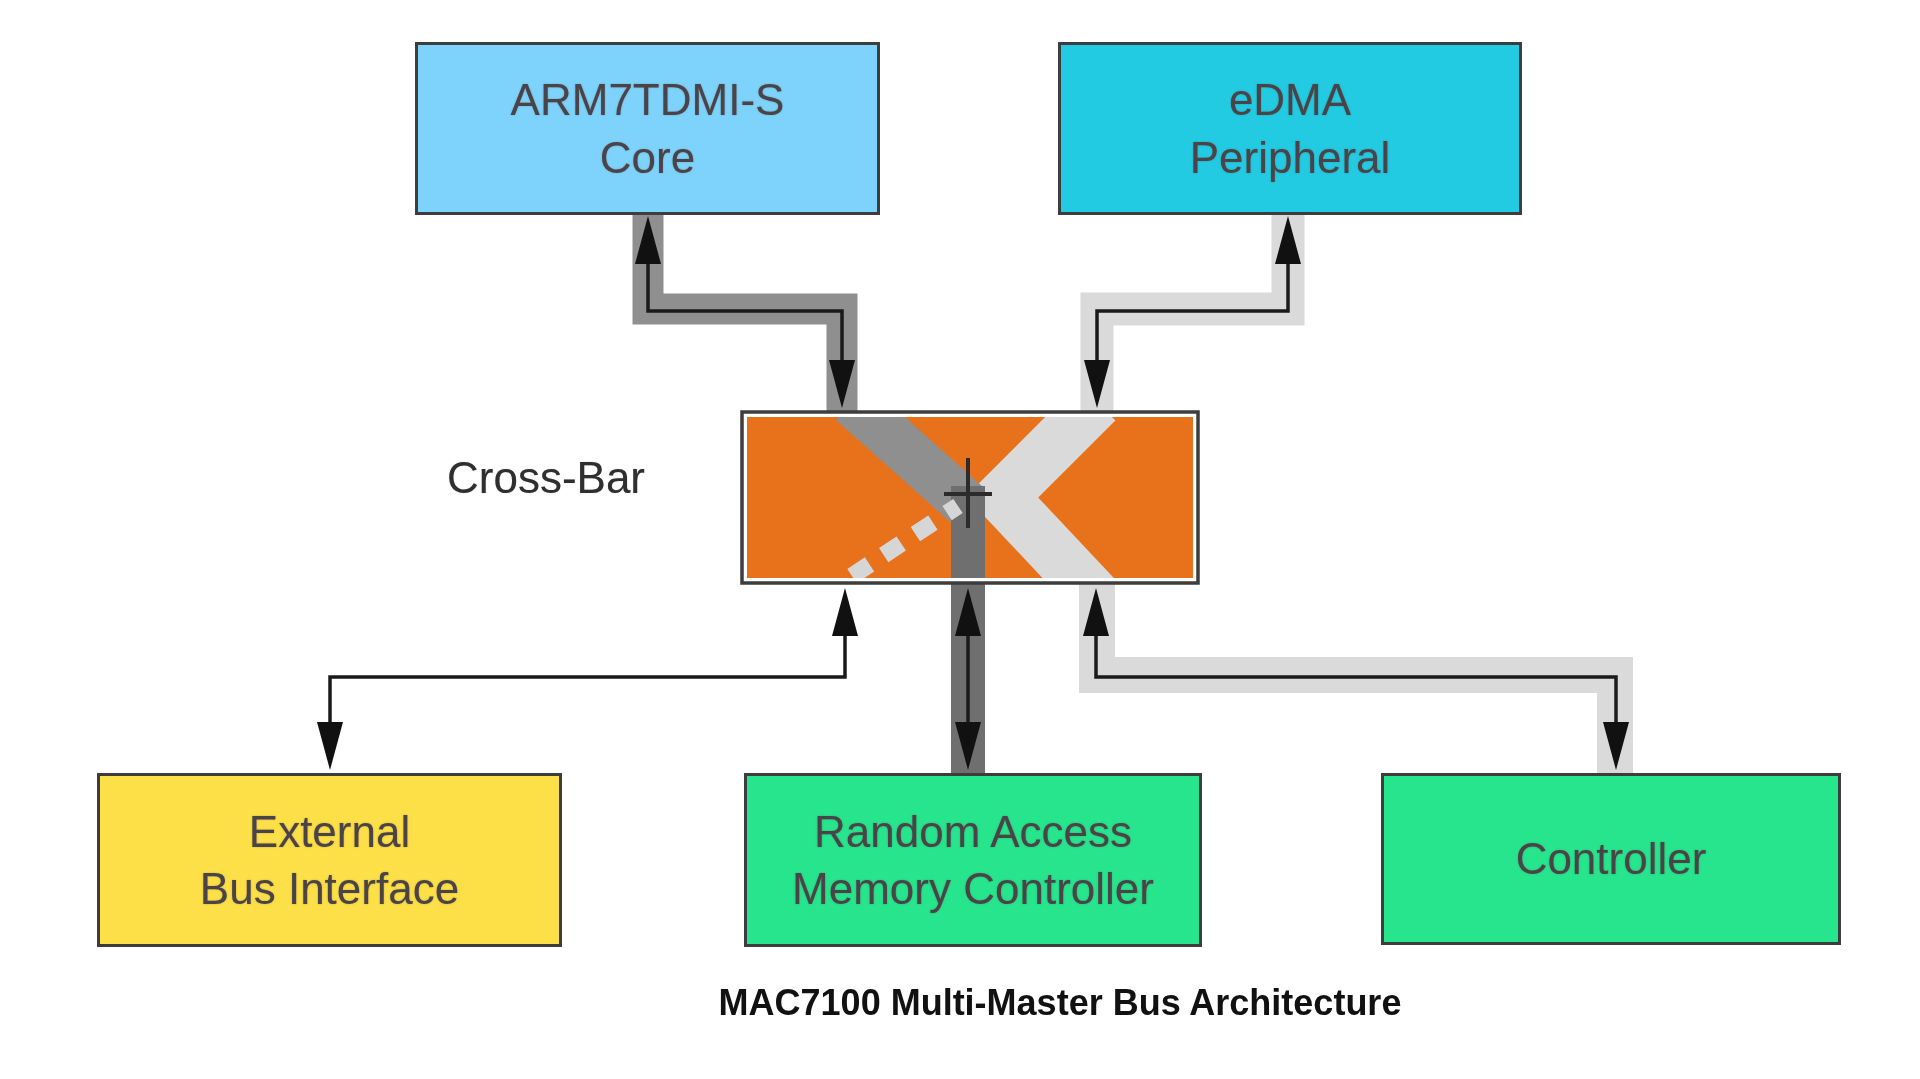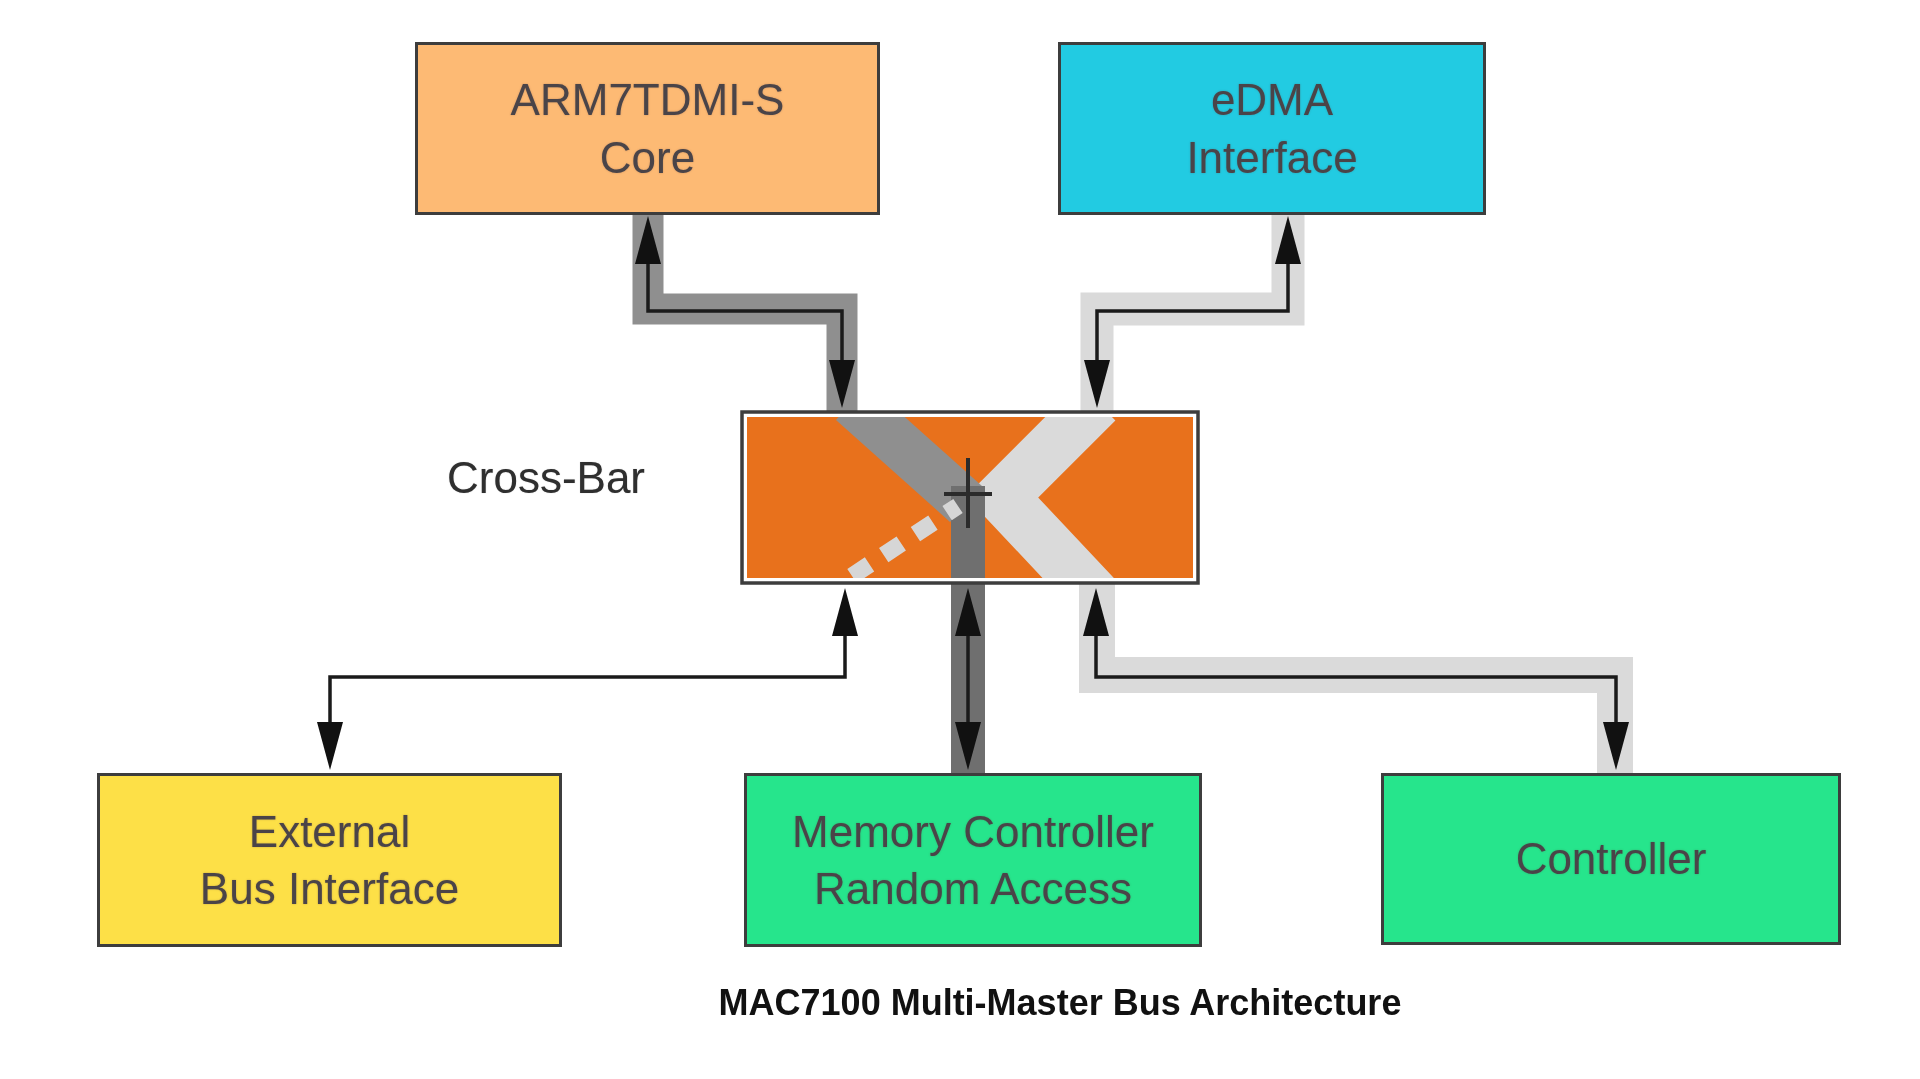--- a/index.html
+++ b/index.html
@@ -18,21 +18,21 @@
     display:flex;flex-direction:column;
     align-items:center;justify-content:center;
     text-align:center;
     font-size:44px;line-height:1.3;
     color:#4A4448;
     text-shadow:0 0 2px rgba(95,60,60,0.35);
     z-index:2;
   }
   .box span{display:block;white-space:nowrap;}
   .box-arm {left:415px;top:42px;width:465px;height:173px;}
-  .box-edma{left:1058px;top:42px;width:428px;height:173px;}
+  .box-edma{left:1058px;top:42px;width:464px;height:173px;}
   .box-ebi {left:97px;top:773px;width:465px;height:174px;}
   .box-ram {left:744px;top:773px;width:458px;height:174px;}
   .box-pbb {left:1381px;top:773px;width:460px;height:172px;}
   .xbar{
     position:absolute;left:740px;top:410px;width:460px;height:175px;
     z-index:2;
   }
   .xbar svg{display:block;}
   .xbar-label{
     position:absolute;left:447px;top:452px;width:300px;
@@ -88,28 +88,28 @@
       <polygon class="ah" points="1616,770 1603,722 1629,722"></polygon>
     </g>
 
     <g>
       <polyline class="wire" points="845,636 845,677 330,677 330,724"></polyline>
       <polygon class="ah" points="845,588 832,636 858,636"></polygon>
       <polygon class="ah" points="330,770 317,722 343,722"></polygon>
     </g>
   </svg>
 
-  <div class="box box-arm" style="background-color: #fdba74;">
+  <div class="box box-arm" style="background-color: #7dd3fc;">
     <span>ARM7TDMI-S</span>
     <span>Core</span>
   </div>
 
   <div class="box box-edma" style="background-color: rgb(34, 203, 226);">
     <span>eDMA</span>
-    <span>Interface</span>
+    <span>Peripheral</span>
   </div>
 
   <div class="xbar">
     <svg width="460" height="175" viewBox="0 0 460 175">
       <defs>
         <clipPath id="xclip">
             <rect x="7" y="7" width="446" height="161"></rect>
           </clipPath>
       </defs>
       <rect x="2.5" y="2.5" width="455" height="170" fill="#ffffff"></rect>
@@ -129,22 +129,22 @@
   <div class="xbar-label">
     <span>Cross-Bar</span>
   </div>
 
   <div class="box box-ebi" style="background-color: #fde047;">
     <span>External</span>
     <span>Bus Interface</span>
   </div>
 
   <div class="box box-ram" style="background-color: rgb(38, 229, 140);">
+    <span>Random Access</span>
     <span>Memory Controller</span>
-    <span>Random Access</span>
   </div>
 
   <div class="box box-pbb" style="background-color: rgb(38, 229, 140);">
     <span>Controller</span>
   </div>
 
   <div class="diagram-title">MAC7100 Multi-Master Bus Architecture</div>
 
 </div>
 

